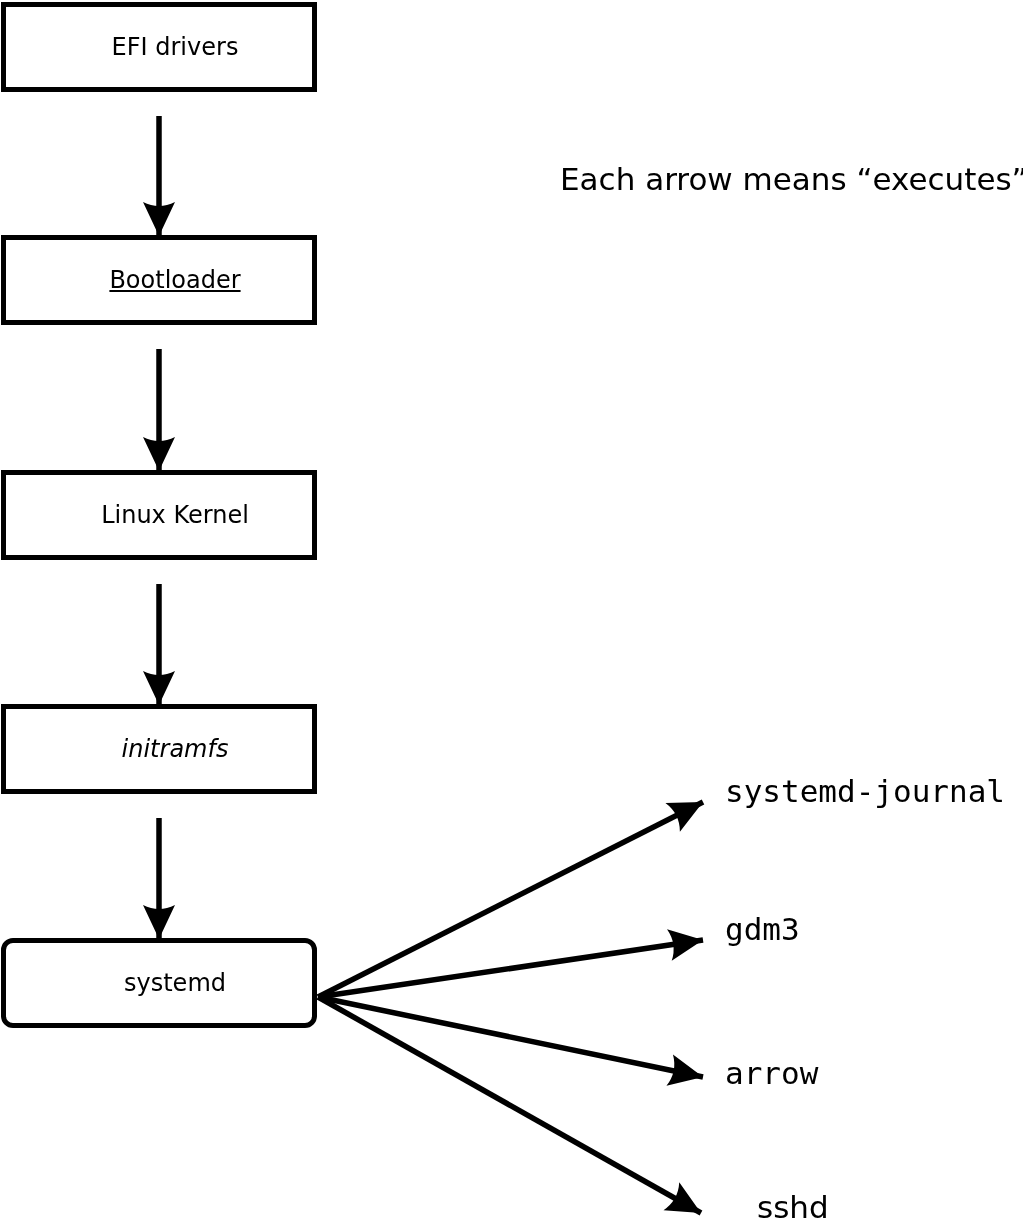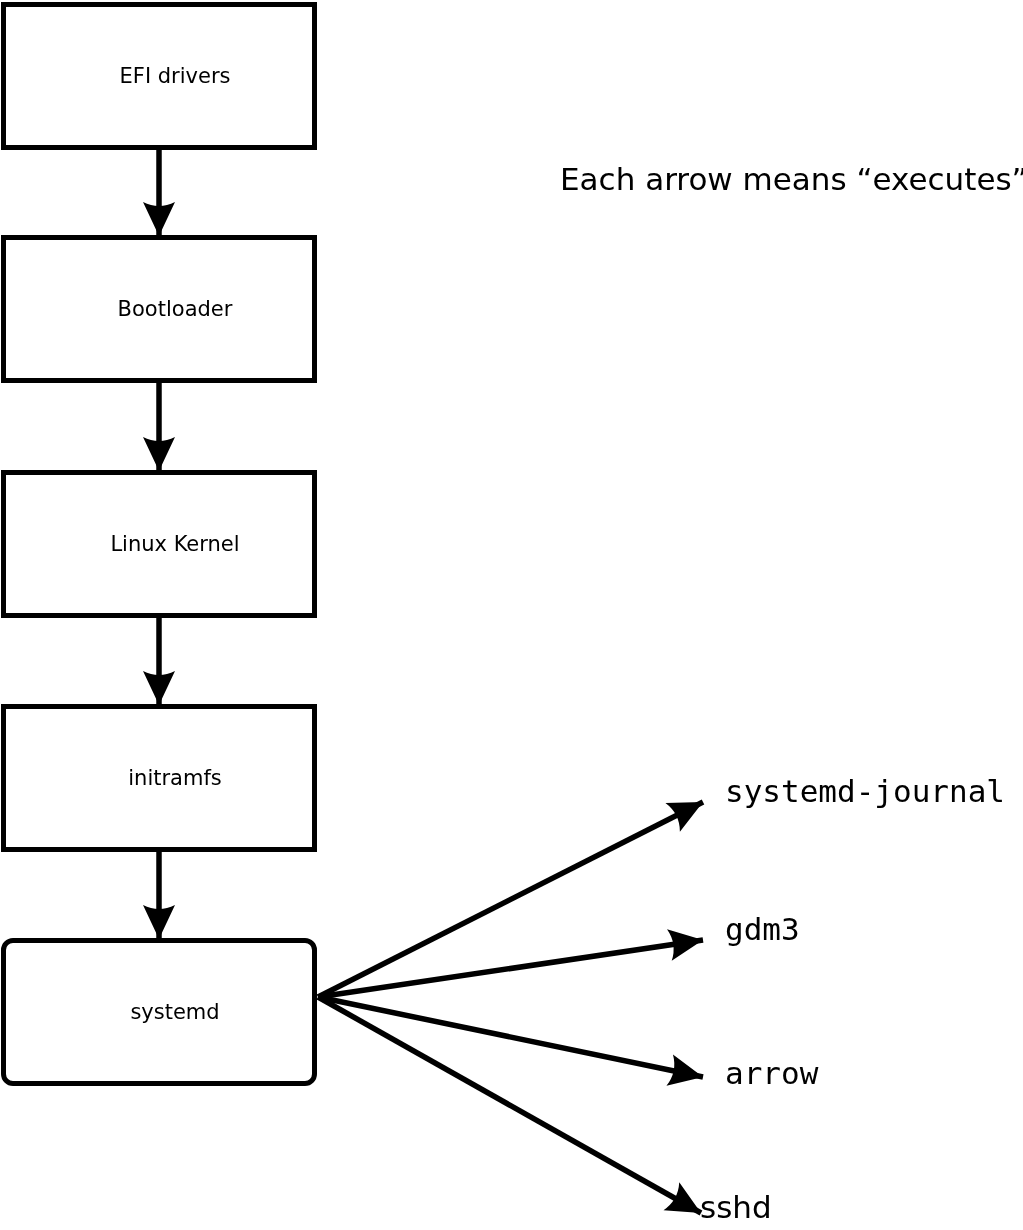--- a/index.html
+++ b/index.html
@@ -15,35 +15,35 @@
   }
   svg.edges {
     position: absolute;
     left: 0; top: 0;
     width: 1023px; height: 1230px;
   }
   .node {
     position: absolute;
     left: 1px;
     width: 316px;
-    height: 148px;
+    height: 90px;
     background: #ffffff;
     border: 5px solid #000000;
     display: flex;
     align-items: center;
     justify-content: center;
-    font-size: 21px;
+    font-size: 24px;
     line-height: 1;
     white-space: nowrap;
     padding-left: 32px;
   }
   .node-efi        { top: 2px; }
-  .node-bootloader { top: 235px; }
+  .node-bootloader { top: 235px; text-decoration: underline; }
   .node-kernel     { top: 470px; justify-content: center; }
-  .node-initramfs  { top: 704px; }
+  .node-initramfs  { top: 704px; font-style: italic; }
   .node-systemd    { top: 938px; border-radius: 12px; }
   .caption {
     position: absolute;
     left: 560px;
     top: 179px;
     transform: translateY(-50%);
     font-size: 31px;
     white-space: nowrap;
   }
   .svc-label {
@@ -51,21 +51,21 @@
     transform: translateY(-50%);
     font-family: "DejaVu Sans Mono", "Liberation Mono", monospace;
     font-size: 31px;
     line-height: 1;
     white-space: nowrap;
   }
   .svc-journal { left: 725px; top: 791px; }
   .svc-gdm3    { left: 725px; top: 929px; text-align: center; }
   .svc-getty   { left: 725px; top: 1073px; }
   .svc-sshd    {
-    left: 700px; top: 1207px;
+    left: 757px; top: 1207px;
     font-family: "DejaVu Sans", "Liberation Sans", sans-serif;
   }
 </style>
 </head>
 <body>
 
 <div class="canvas">
 
   <svg class="edges" viewBox="0 0 1023 1230" fill="none" stroke="#000000" stroke-width="5.5">
     <defs>

